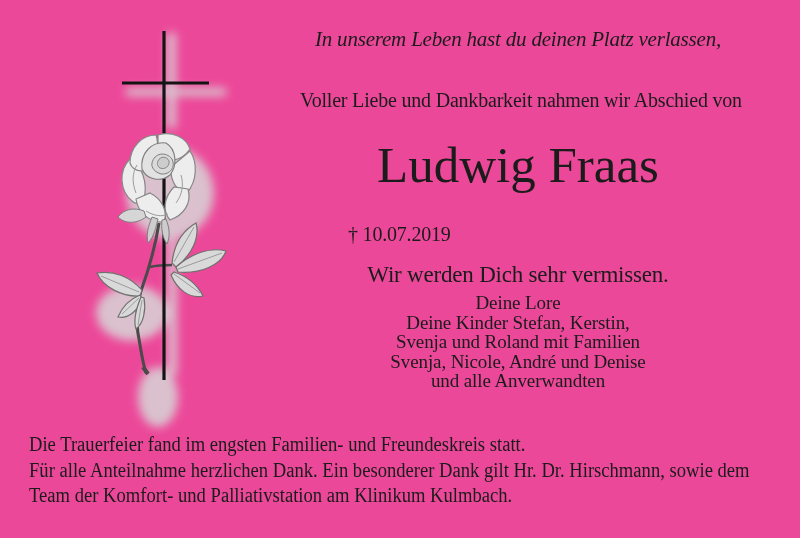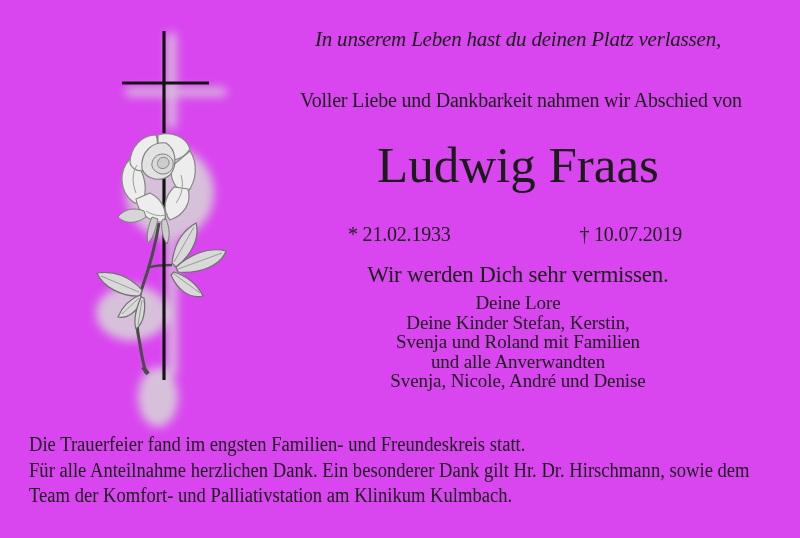--- a/index.html
+++ b/index.html
@@ -3,21 +3,21 @@
 <meta charset="utf-8">
 <style>
   * { margin: 0; padding: 0; box-sizing: border-box; }
   html, body { width: 800px; height: 538px; background: #ffffff; }
   body {
     font-family: "Liberation Serif", "DejaVu Serif", serif;
     color: #1b1b1b;
     position: relative;
     overflow: hidden;
   }
-  .page { position: absolute; inset: 0; background: #d946ef; }
+  .page { position: absolute; inset: 0; background: #ec4899; }
 
   
   .artwork {
     position: absolute;
     left: 80px; top: 15px;
     width: 180px; height: 420px;
   }
   .artwork svg { width: 100%; height: 100%; display: block; }
 
   
@@ -140,32 +140,31 @@
 
     <div class="epigraph">
       <div>In unserem Leben hast du deinen Platz verlassen,</div>
     </div>
 
     <div class="intro">Voller Liebe und Dankbarkeit nahmen wir Abschied von</div>
 
     <div class="name">Ludwig Fraas</div>
 
     <div class="dates">
-      <span>* 21.02.1933</span>
       <span>† 10.07.2019</span>
     </div>
 
     <div class="farewell">Wir werden Dich sehr vermissen.</div>
 
     <div class="mourners">
       <div>Deine Lore</div>
       <div>Deine Kinder Stefan, Kerstin,</div>
       <div>Svenja und Roland mit Familien</div>
+      <div>Svenja, Nicole, André und Denise</div>
       <div>und alle Anverwandten</div>
-      <div>Svenja, Nicole, André und Denise</div>
     </div>
 
   </div>
 
   <div class="footer">
     <div>Die Trauerfeier fand im engsten Familien- und Freundeskreis statt.</div>
     <div>Für alle Anteilnahme herzlichen Dank. Ein besonderer Dank gilt Hr. Dr. Hirschmann, sowie dem</div>
     <div>Team der Komfort- und Palliativstation am Klinikum Kulmbach.</div>
   </div>
 

